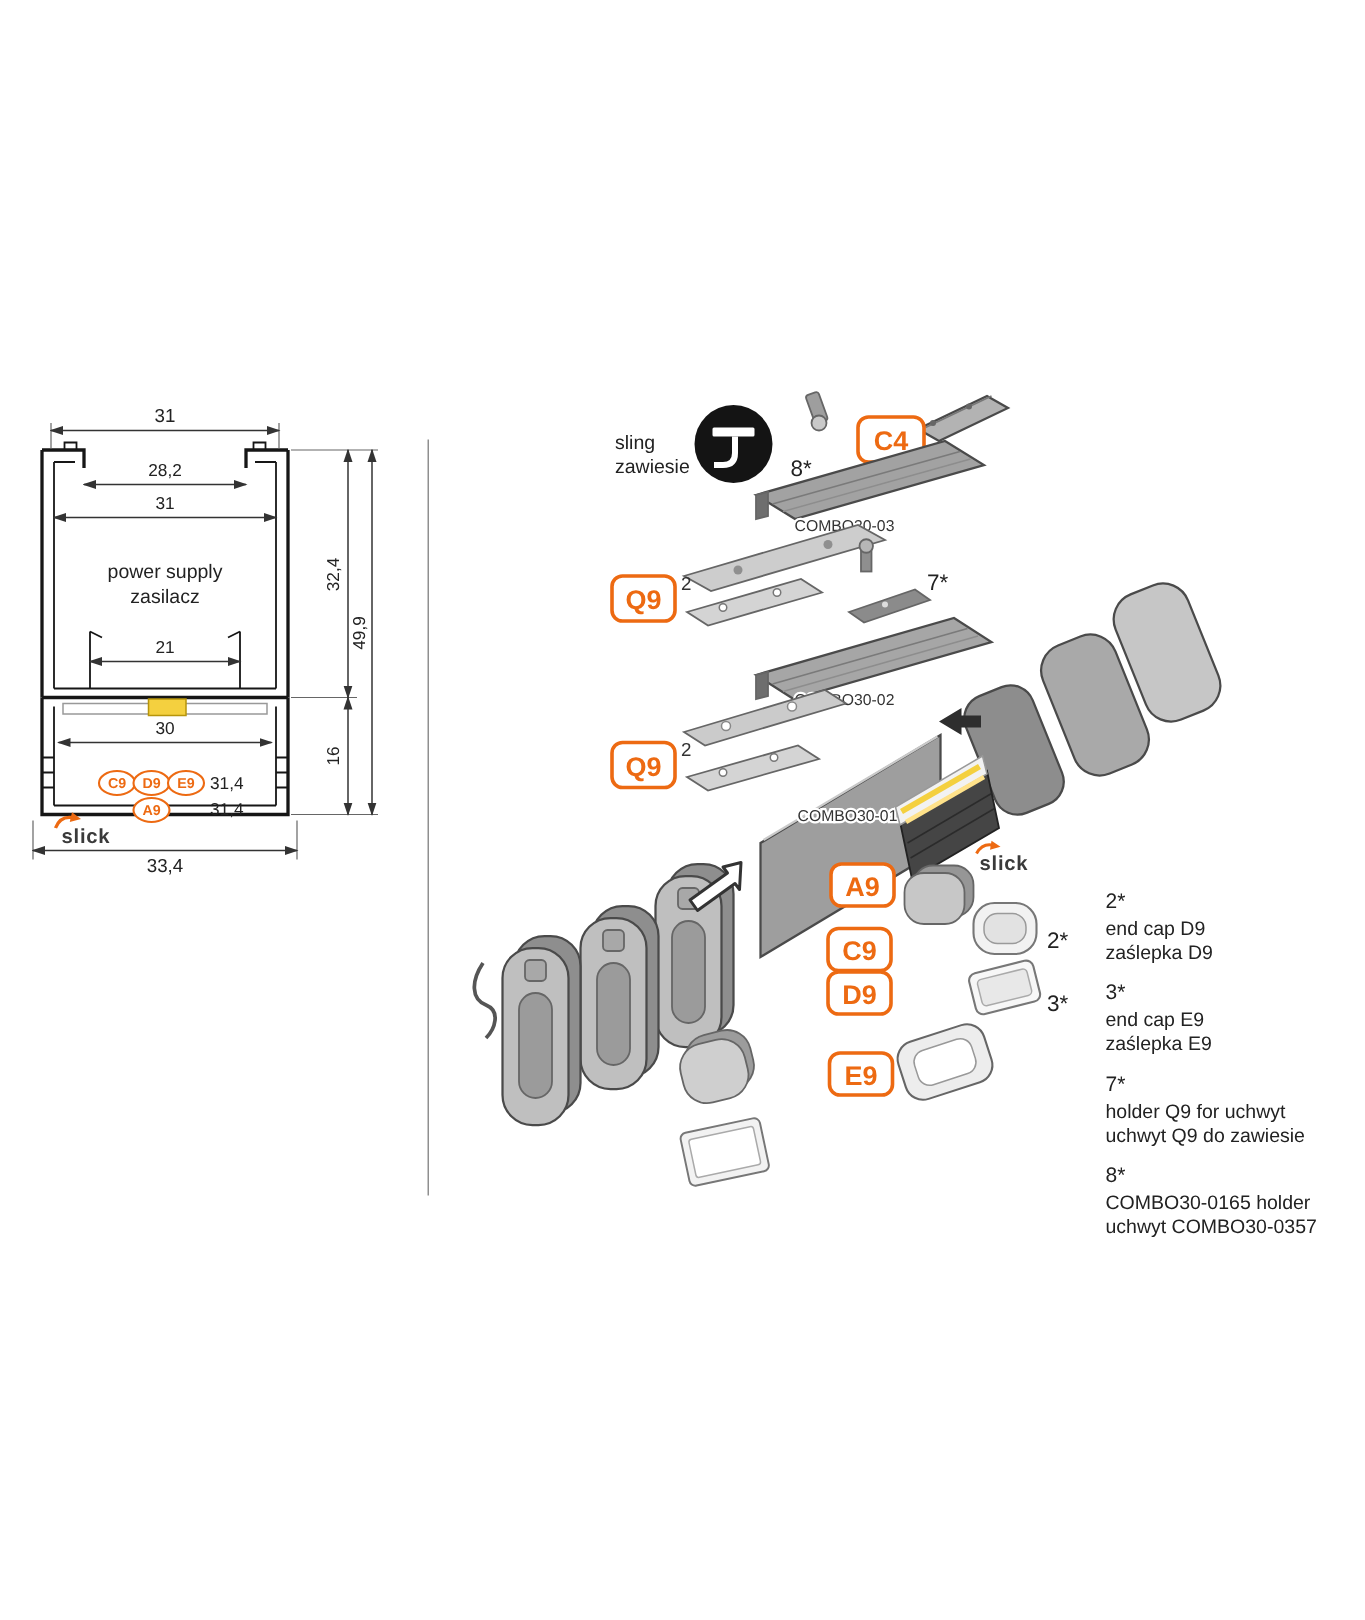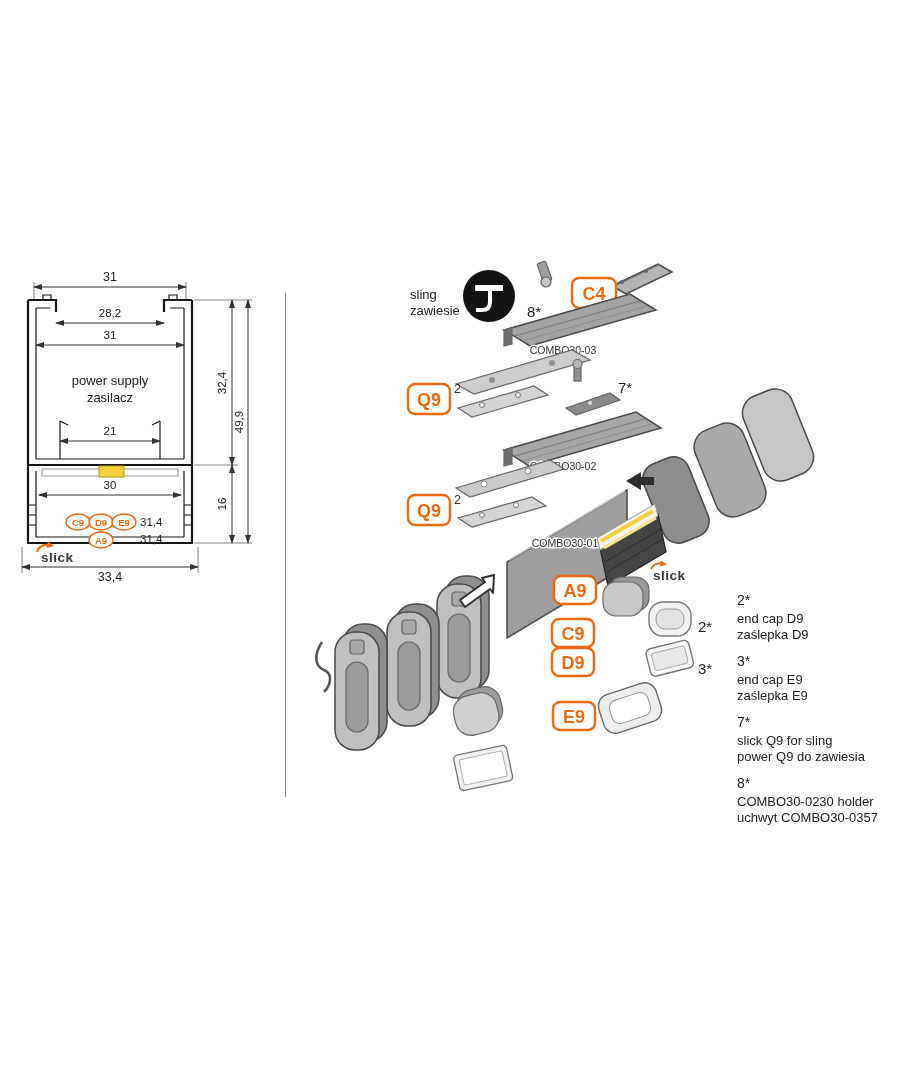--- a/index.html
+++ b/index.html
@@ -311,21 +311,21 @@
     <div class="legend-en">end cap D9</div>
     <div class="legend-pl">zaślepka D9</div>
   </div>
   <div class="legend-item">
     <div class="legend-ref">3*</div>
     <div class="legend-en">end cap E9</div>
     <div class="legend-pl">zaślepka E9</div>
   </div>
   <div class="legend-item">
     <div class="legend-ref">7*</div>
-    <div class="legend-en">slick Q9 for sling</div>
-    <div class="legend-pl">power Q9 do zawiesia</div>
+    <div class="legend-en">holder Q9 for uchwyt</div>
+    <div class="legend-pl">uchwyt Q9 do zawiesie</div>
   </div>
   <div class="legend-item">
     <div class="legend-ref">8*</div>
-    <div class="legend-en">COMBO30-0230 holder</div>
+    <div class="legend-en">COMBO30-0165 holder</div>
     <div class="legend-pl">uchwyt COMBO30-0357</div>
   </div>
 </div>
 
 </body></html>

